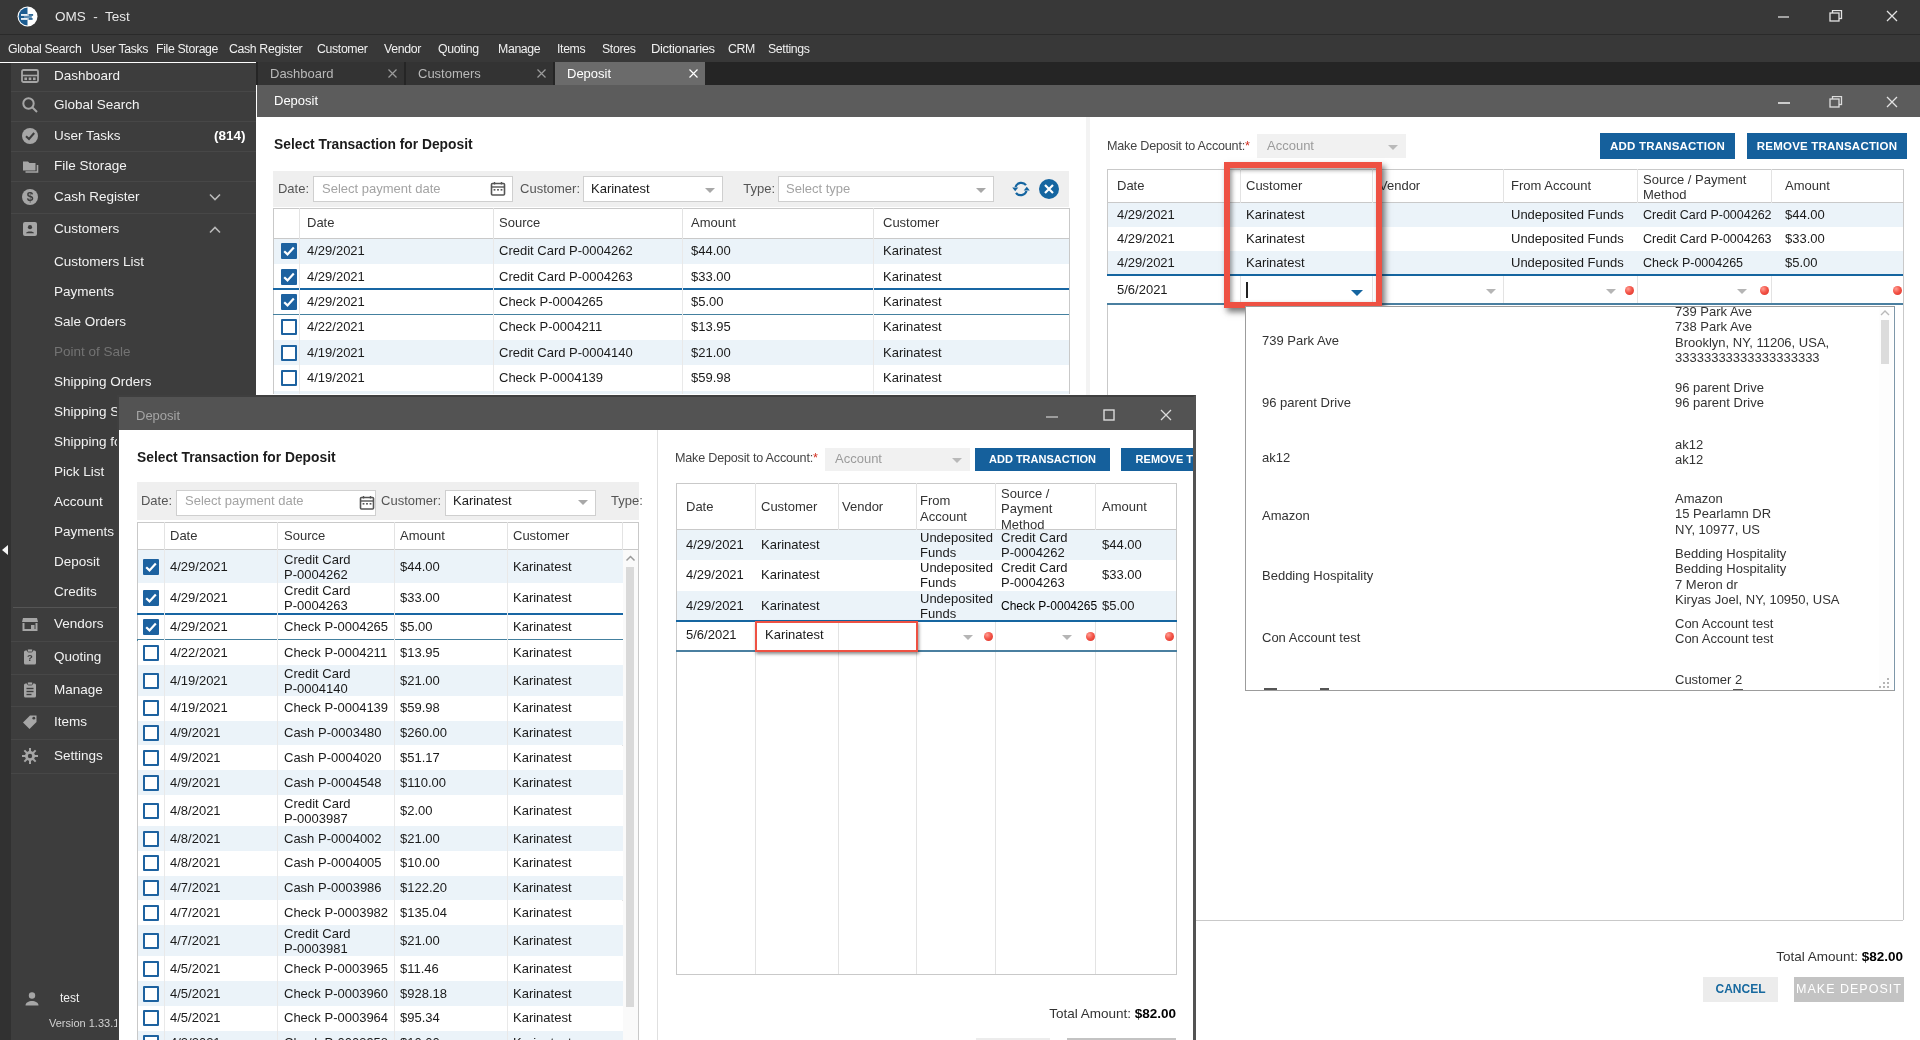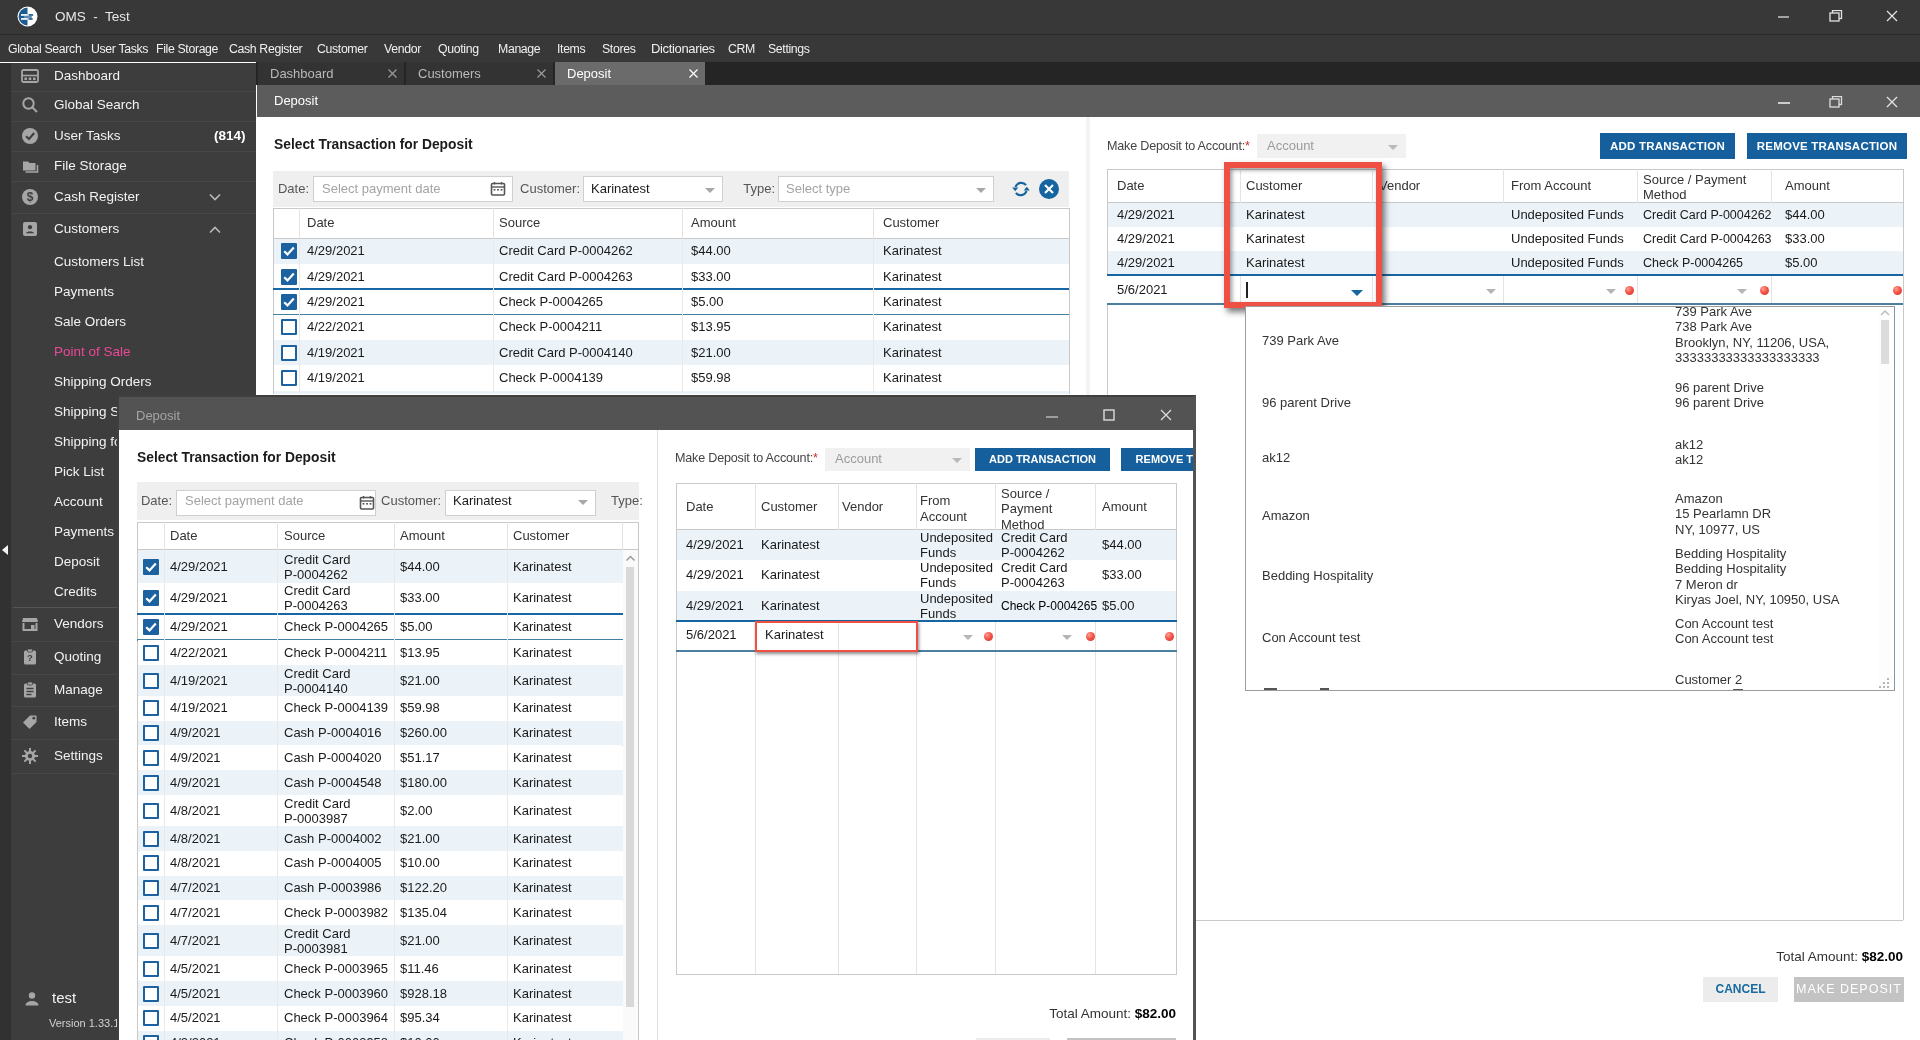--- a/index.html
+++ b/index.html
@@ -104,21 +104,21 @@
 <div style="position:absolute;left:214px;top:126px;height:20px;line-height:20px;font-size:13.5px;color:#ffffff;font-weight:700;white-space:nowrap;">(814)</div>
 <svg style="position:absolute;left:209px;top:193px" width="12" height="8" viewBox="0 0 12 8">
     <path d="M1 1.5 L6 6.5 L11 1.5" stroke="#b9b9b9" stroke-width="1.6" fill="none"></path>
   </svg>
 <svg style="position:absolute;left:209px;top:226px" width="12" height="8" viewBox="0 0 12 8">
     <path d="M1 6.5 L6 1.5 L11 6.5" stroke="#b9b9b9" stroke-width="1.6" fill="none"></path>
   </svg>
 <div style="position:absolute;left:54px;top:252px;height:20px;line-height:20px;font-size:13.5px;color:#f2f2f2;font-weight:400;white-space:nowrap;">Customers List</div>
 <div style="position:absolute;left:54px;top:282px;height:20px;line-height:20px;font-size:13.5px;color:#f2f2f2;font-weight:400;white-space:nowrap;">Payments</div>
 <div style="position:absolute;left:54px;top:312px;height:20px;line-height:20px;font-size:13.5px;color:#f2f2f2;font-weight:400;white-space:nowrap;">Sale Orders</div>
-<div style="position:absolute;left:54px;top:342px;height:20px;line-height:20px;font-size:13.5px;color:#ec4899;font-weight:400;white-space:nowrap;">Point of Sale</div>
+<div style="position:absolute;left:54px;top:342px;height:20px;line-height:20px;font-size:13.5px;color:#737373;font-weight:400;white-space:nowrap;">Point of Sale</div>
 <div style="position:absolute;left:54px;top:372px;height:20px;line-height:20px;font-size:13.5px;color:#f2f2f2;font-weight:400;white-space:nowrap;">Shipping Orders</div>
 <div style="position:absolute;left:54px;top:402px;height:20px;line-height:20px;font-size:13.5px;color:#f2f2f2;font-weight:400;white-space:nowrap;">Shipping Schedule</div>
 <div style="position:absolute;left:54px;top:432px;height:20px;line-height:20px;font-size:13.5px;color:#f2f2f2;font-weight:400;white-space:nowrap;">Shipping forms</div>
 <div style="position:absolute;left:54px;top:462px;height:20px;line-height:20px;font-size:13.5px;color:#f2f2f2;font-weight:400;white-space:nowrap;">Pick List</div>
 <div style="position:absolute;left:54px;top:492px;height:20px;line-height:20px;font-size:13.5px;color:#f2f2f2;font-weight:400;white-space:nowrap;">Account</div>
 <div style="position:absolute;left:54px;top:522px;height:20px;line-height:20px;font-size:13.5px;color:#f2f2f2;font-weight:400;white-space:nowrap;">Payments</div>
 <div style="position:absolute;left:54px;top:552px;height:20px;line-height:20px;font-size:13.5px;color:#f2f2f2;font-weight:400;white-space:nowrap;">Deposit</div>
 <div style="position:absolute;left:54px;top:582px;height:20px;line-height:20px;font-size:13.5px;color:#f2f2f2;font-weight:400;white-space:nowrap;">Credits</div>
 <div style="position:absolute;left:13px;top:607px;width:243px;height:1px;background:#555555;"></div>
 <svg style="position:absolute;left:21px;top:615px" width="18" height="18" viewBox="0 0 18 18">
@@ -161,21 +161,21 @@
 <div style="position:absolute;left:54px;top:746px;height:20px;line-height:20px;font-size:13.5px;color:#f2f2f2;font-weight:400;white-space:nowrap;">Settings</div>
 <div style="position:absolute;left:11px;top:640.5px;width:245px;height:1px;background:#474747;"></div>
 <div style="position:absolute;left:11px;top:673.5px;width:245px;height:1px;background:#474747;"></div>
 <div style="position:absolute;left:11px;top:706px;width:245px;height:1px;background:#474747;"></div>
 <div style="position:absolute;left:11px;top:739px;width:245px;height:1px;background:#474747;"></div>
 <div style="position:absolute;left:11px;top:772.5px;width:245px;height:1px;background:#474747;"></div>
 <svg style="position:absolute;left:23px;top:990px" width="18" height="18" viewBox="0 0 18 18">
     <circle cx="9" cy="5.5" r="3.2" fill="#a6a6a6"></circle>
     <path d="M2.5 15.5 C2.5 9.5 15.5 9.5 15.5 15.5 Z" fill="#a6a6a6"></path>
   </svg>
-<div style="position:absolute;left:52px;top:988px;height:20px;line-height:20px;font-size:15px;color:#f2f2f2;font-weight:400;white-space:nowrap;">test</div>
+<div style="position:absolute;left:60px;top:988px;height:20px;line-height:20px;font-size:12px;color:#f2f2f2;font-weight:400;white-space:nowrap;">test</div>
 <div style="position:absolute;left:49px;top:1013px;height:20px;line-height:20px;font-size:11px;color:#d2d2d2;font-weight:400;white-space:nowrap;">Version 1.33.18</div>
 <div style="position:absolute;left:257px;top:85px;width:1663px;height:32px;background:#5c5c5c;"></div>
 <div style="position:absolute;left:274px;top:91px;height:20px;line-height:20px;font-size:13px;color:#ffffff;font-weight:400;white-space:nowrap;">Deposit</div>
 <div style="position:absolute;left:1778px;top:102px;width:12px;height:2px;background:#cccccc;"></div>
 <svg style="position:absolute;left:1829px;top:96px" width="14" height="12" viewBox="0 0 14 12">
     <rect x="3.5" y="0.5" width="9" height="8" fill="none" stroke="#dddddd" stroke-width="1.3"></rect>
     <rect x="1" y="3" width="9" height="8" fill="#5c5c5c" stroke="#dddddd" stroke-width="1.3"></rect>
   </svg>
 <svg style="position:absolute;left:1886px;top:96px" width="12" height="12" viewBox="0 0 12 12">
     <path d="M1 1 L11 11 M11 1 L1 11" stroke="#e3e3e3" stroke-width="1.3"></path>
@@ -456,34 +456,34 @@
 <div style="position:absolute;left:394px;top:273.65px;height:20px;line-height:20px;font-size:13px;color:#1a1a1a;font-weight:400;white-space:nowrap;">Karinatest</div>
 <div style="position:absolute;left:19px;top:298.9px;width:500px;height:24.8px;background:#ffffff;"></div>
 <div style="position:absolute;left:24px;top:303.29999999999995px;width:16px;height:16px;background:#fff;border:2px solid #1d62a0;border-radius:1px;box-sizing:border-box;"></div>
 <div style="position:absolute;left:51px;top:301.29999999999995px;height:20px;line-height:20px;font-size:13px;color:#1a1a1a;font-weight:400;white-space:nowrap;">4/19/2021</div>
 <div style="position:absolute;left:165px;top:301.29999999999995px;height:20px;line-height:20px;font-size:13px;color:#1a1a1a;font-weight:400;white-space:nowrap;">Check P-0004139</div>
 <div style="position:absolute;left:281px;top:301.29999999999995px;height:20px;line-height:20px;font-size:13px;color:#1a1a1a;font-weight:400;white-space:nowrap;">$59.98</div>
 <div style="position:absolute;left:394px;top:301.29999999999995px;height:20px;line-height:20px;font-size:13px;color:#1a1a1a;font-weight:400;white-space:nowrap;">Karinatest</div>
 <div style="position:absolute;left:19px;top:323.69999999999993px;width:500px;height:24.8px;background:#ebf3f9;"></div>
 <div style="position:absolute;left:24px;top:328.0999999999999px;width:16px;height:16px;background:#fff;border:2px solid #1d62a0;border-radius:1px;box-sizing:border-box;"></div>
 <div style="position:absolute;left:51px;top:326.0999999999999px;height:20px;line-height:20px;font-size:13px;color:#1a1a1a;font-weight:400;white-space:nowrap;">4/9/2021</div>
-<div style="position:absolute;left:165px;top:326.0999999999999px;height:20px;line-height:20px;font-size:13px;color:#1a1a1a;font-weight:400;white-space:nowrap;">Cash P-0004016</div>
+<div style="position:absolute;left:165px;top:326.0999999999999px;height:20px;line-height:20px;font-size:13px;color:#1a1a1a;font-weight:400;white-space:nowrap;">Cash P-0003480</div>
 <div style="position:absolute;left:281px;top:326.0999999999999px;height:20px;line-height:20px;font-size:13px;color:#1a1a1a;font-weight:400;white-space:nowrap;">$260.00</div>
 <div style="position:absolute;left:394px;top:326.0999999999999px;height:20px;line-height:20px;font-size:13px;color:#1a1a1a;font-weight:400;white-space:nowrap;">Karinatest</div>
 <div style="position:absolute;left:19px;top:348.4999999999999px;width:500px;height:24.8px;background:#ffffff;"></div>
 <div style="position:absolute;left:24px;top:352.89999999999986px;width:16px;height:16px;background:#fff;border:2px solid #1d62a0;border-radius:1px;box-sizing:border-box;"></div>
 <div style="position:absolute;left:51px;top:350.89999999999986px;height:20px;line-height:20px;font-size:13px;color:#1a1a1a;font-weight:400;white-space:nowrap;">4/9/2021</div>
 <div style="position:absolute;left:165px;top:350.89999999999986px;height:20px;line-height:20px;font-size:13px;color:#1a1a1a;font-weight:400;white-space:nowrap;">Cash P-0004020</div>
 <div style="position:absolute;left:281px;top:350.89999999999986px;height:20px;line-height:20px;font-size:13px;color:#1a1a1a;font-weight:400;white-space:nowrap;">$51.17</div>
 <div style="position:absolute;left:394px;top:350.89999999999986px;height:20px;line-height:20px;font-size:13px;color:#1a1a1a;font-weight:400;white-space:nowrap;">Karinatest</div>
 <div style="position:absolute;left:19px;top:373.29999999999984px;width:500px;height:24.8px;background:#ebf3f9;"></div>
 <div style="position:absolute;left:24px;top:377.6999999999998px;width:16px;height:16px;background:#fff;border:2px solid #1d62a0;border-radius:1px;box-sizing:border-box;"></div>
 <div style="position:absolute;left:51px;top:375.6999999999998px;height:20px;line-height:20px;font-size:13px;color:#1a1a1a;font-weight:400;white-space:nowrap;">4/9/2021</div>
 <div style="position:absolute;left:165px;top:375.6999999999998px;height:20px;line-height:20px;font-size:13px;color:#1a1a1a;font-weight:400;white-space:nowrap;">Cash P-0004548</div>
-<div style="position:absolute;left:281px;top:375.6999999999998px;height:20px;line-height:20px;font-size:13px;color:#1a1a1a;font-weight:400;white-space:nowrap;">$180.00</div>
+<div style="position:absolute;left:281px;top:375.6999999999998px;height:20px;line-height:20px;font-size:13px;color:#1a1a1a;font-weight:400;white-space:nowrap;">$110.00</div>
 <div style="position:absolute;left:394px;top:375.6999999999998px;height:20px;line-height:20px;font-size:13px;color:#1a1a1a;font-weight:400;white-space:nowrap;">Karinatest</div>
 <div style="position:absolute;left:19px;top:398.0999999999998px;width:500px;height:31px;background:#ffffff;"></div>
 <div style="position:absolute;left:24px;top:405.5999999999998px;width:16px;height:16px;background:#fff;border:2px solid #1d62a0;border-radius:1px;box-sizing:border-box;"></div>
 <div style="position:absolute;left:51px;top:403.5999999999998px;height:20px;line-height:20px;font-size:13px;color:#1a1a1a;font-weight:400;white-space:nowrap;">4/8/2021</div>
 <div style="position:absolute;left:165px;top:398.5999999999998px;font-size:13px;color:#1a1a1a;line-height:15px;white-space:nowrap;">Credit Card<br>P-0003987</div>
 <div style="position:absolute;left:281px;top:403.5999999999998px;height:20px;line-height:20px;font-size:13px;color:#1a1a1a;font-weight:400;white-space:nowrap;">$2.00</div>
 <div style="position:absolute;left:394px;top:403.5999999999998px;height:20px;line-height:20px;font-size:13px;color:#1a1a1a;font-weight:400;white-space:nowrap;">Karinatest</div>
 <div style="position:absolute;left:19px;top:429.0999999999998px;width:500px;height:24.8px;background:#ebf3f9;"></div>
 <div style="position:absolute;left:24px;top:433.4999999999998px;width:16px;height:16px;background:#fff;border:2px solid #1d62a0;border-radius:1px;box-sizing:border-box;"></div>
 <div style="position:absolute;left:51px;top:431.4999999999998px;height:20px;line-height:20px;font-size:13px;color:#1a1a1a;font-weight:400;white-space:nowrap;">4/8/2021</div>

